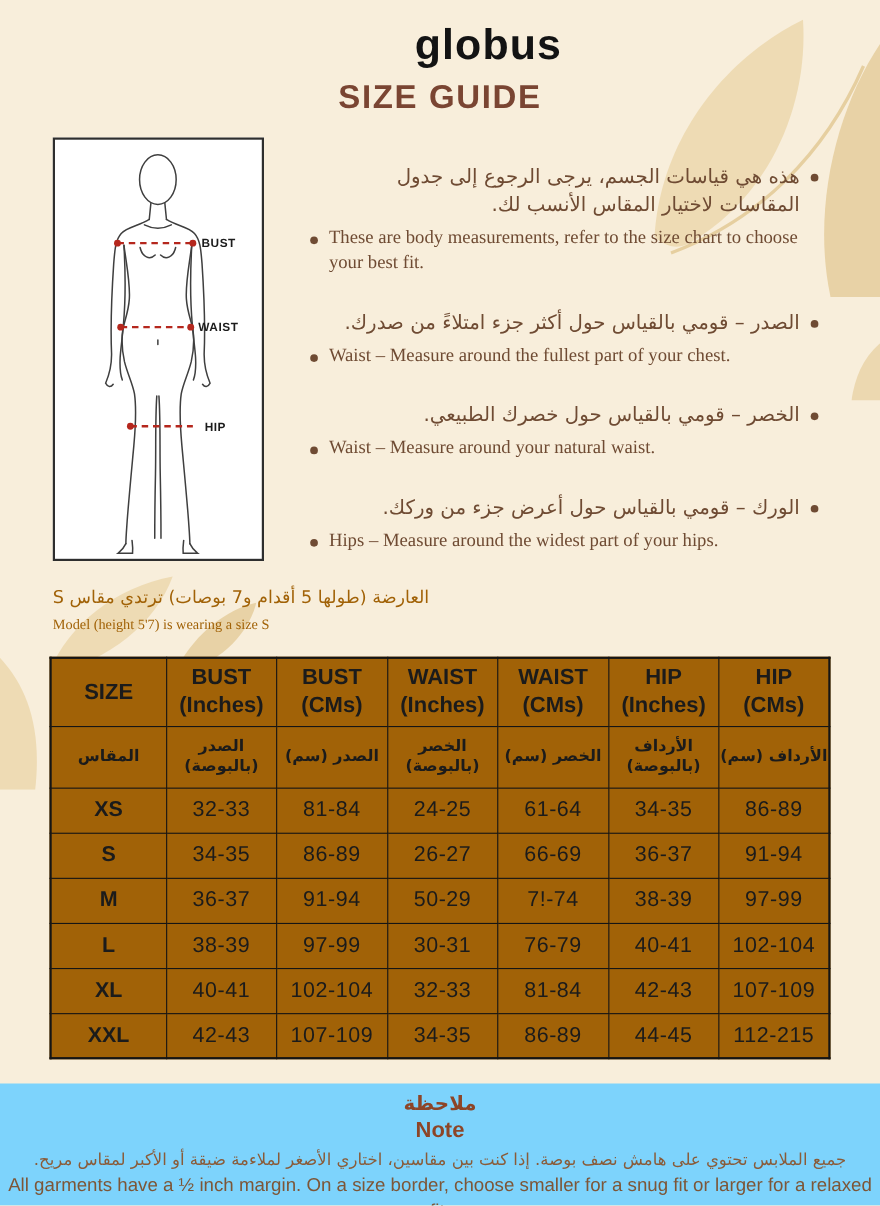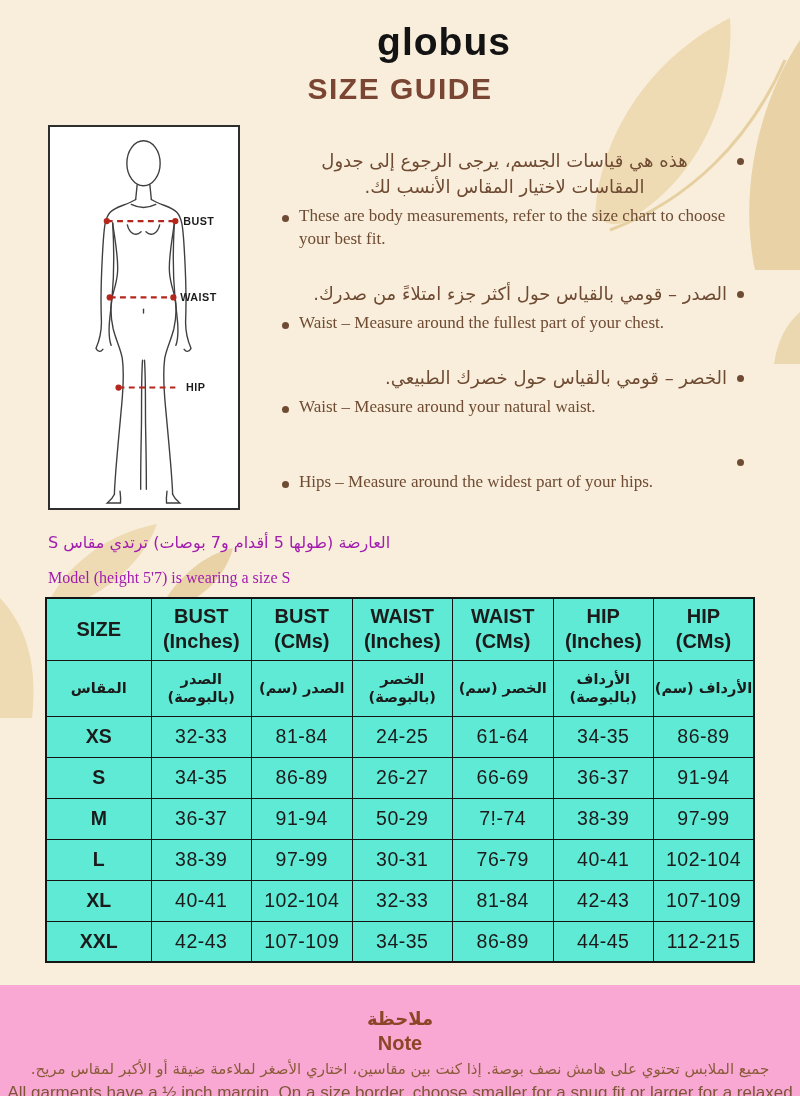--- a/index.html
+++ b/index.html
@@ -30,46 +30,46 @@
   .figure-box {
     position:absolute; left:48px; top:125px; width:192px; height:385px;
     background:#ffffff; border:2px solid #2e2e2e; z-index:2;
   }
   .figure-box svg { width:100%; height:100%; display:block; }
 
   .bullets { position:absolute; left:282px; top:148px; width:462px; z-index:2; list-style:none; }
   .bullet-group { margin-bottom:30px; }
   .bullet { display:flex; gap:10px; margin-bottom:5px; color:#6f4b33; }
   .bullet .dot { flex:0 0 7px; width:7px; height:7px; border-radius:50%; background:#6f4b33; margin-top:10px; }
-  .bullet.ar { direction:rtl; font-family:"DejaVu Sans", sans-serif; font-size:18px; line-height:1.45; text-align:center; }
+  .bullet.ar { direction:rtl; font-family:"DejaVu Sans", sans-serif; font-size:18px; line-height:1.45; text-align:right; }
   .bullet.en { font-family:"Liberation Serif", "DejaVu Serif", serif; font-size:17px; line-height:1.35; }
 
-  .model { position:absolute; left:48px; top:531px; z-index:2; color:#a21caf; }
+  .model { position:absolute; left:48px; top:531px; z-index:2; color:#a16207; }
   .model .ar { direction:rtl; display:inline-block; font-family:"DejaVu Sans", sans-serif; font-size:16px; line-height:24px; }
-  .model .en { font-family:"Liberation Serif", "DejaVu Serif", serif; font-size:16px; line-height:26px;margin-top:10px; }
+  .model .en { font-family:"Liberation Serif", "DejaVu Serif", serif; font-size:13px; line-height:26px; }
 
   table.size-table {
     position:absolute; left:45px; top:597px; width:710px; z-index:2;
-    border-collapse:collapse; table-layout:fixed; background:#5eead4;
+    border-collapse:collapse; table-layout:fixed; background:#a16207;
     border:2px solid #151515;
   }
   .size-table th, .size-table td {
     border:1.5px solid #151515; text-align:center; vertical-align:middle;
     white-space:pre-line; overflow:hidden;
   }
   .size-table col.c-size { width:105px; }
   .size-table tr.head-en th { height:62px; font-size:20px; font-weight:700; line-height:1.25; }
   .size-table tr.head-ar th { height:56px; font-family:"DejaVu Sans", sans-serif; font-size:14.5px; font-weight:700; line-height:1.25; }
   .size-table tbody tr { height:41px; }
   .size-table td { font-size:19.5px; letter-spacing:0.5px; }
   .size-table td.size-cell { font-weight:700; letter-spacing:0; }
 
   .note-band {
     position:absolute; left:0; top:985px; width:800px; height:111px;
-    background:#f9a8d4; z-index:2; text-align:center; padding-top:22px;
+    background:#7dd3fc; z-index:2; text-align:center; padding-top:7px;
   }
   .note-band .h-ar { direction:rtl; font-family:"DejaVu Sans", sans-serif; font-size:18px; font-weight:700; color:#8d4527; line-height:24px; }
   .note-band .h-en { font-size:20px; font-weight:700; color:#8d4527; line-height:24px; }
   .note-band .b-ar { direction:rtl; font-family:"DejaVu Sans", sans-serif; font-size:15px; color:#8a5b38; line-height:23px; margin-top:3px; }
   .note-band .b-en { font-size:17px; color:#7d5637; line-height:23px; }
 </style>
 </head>
 <body>
 
 <svg class="deco top-right" width="230" height="270" viewBox="0 0 230 270">
@@ -159,20 +159,21 @@
           <span class="btext">الخصر – قومي بالقياس حول خصرك الطبيعي.</span>
         </div>
         <div class="bullet en">
           <span class="dot"></span>
           <span class="btext">Waist – Measure around your natural waist.</span>
         </div>
       </div>
       <div class="bullet-group">
         <div class="bullet ar" dir="rtl">
           <span class="dot"></span>
+          <span class="btext">الورك – قومي بالقياس حول أعرض جزء من وركك.</span>
         </div>
         <div class="bullet en">
           <span class="dot"></span>
           <span class="btext">Hips – Measure around the widest part of your hips.</span>
         </div>
       </div>
     </div>
 
   <div class="model">
     <div><span class="ar">العارضة (طولها 5 أقدام و7 بوصات) ترتدي مقاس S</span></div>

